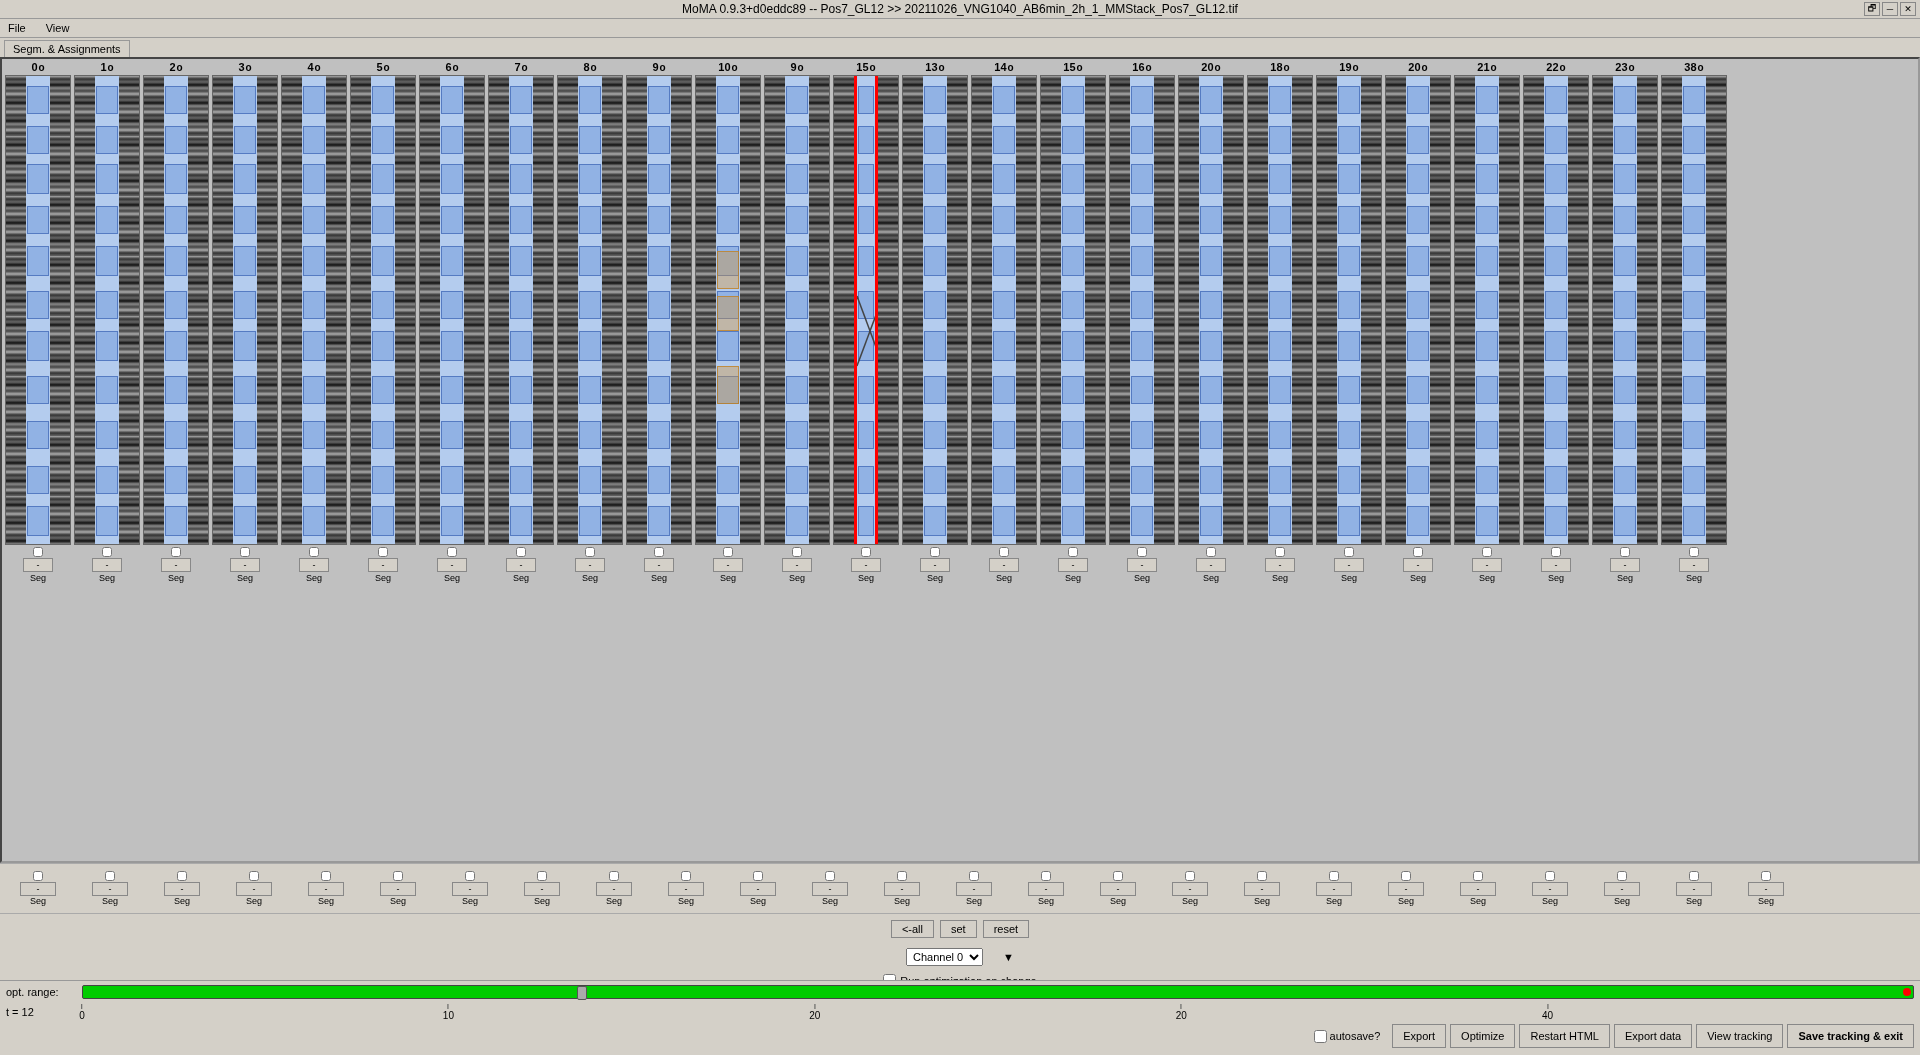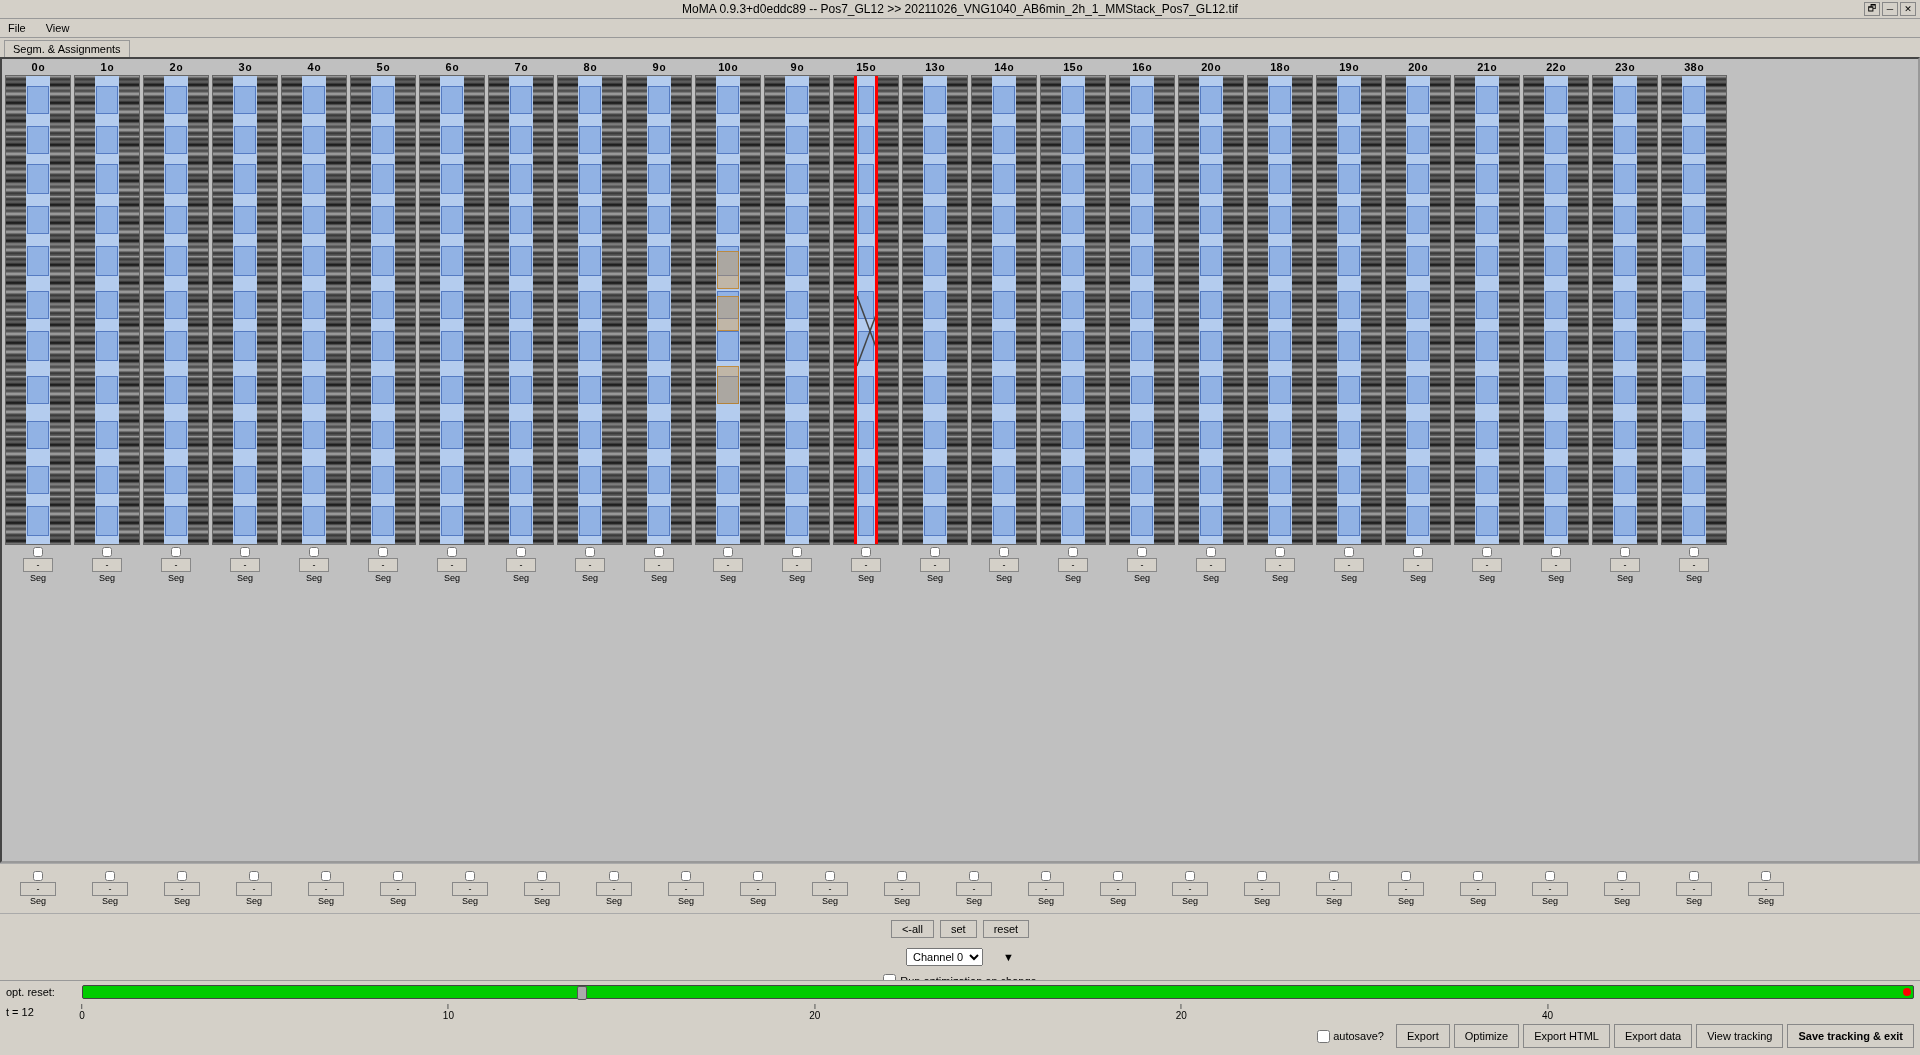--- a/index.html
+++ b/index.html
@@ -1248,21 +1248,21 @@
 <div id="optim-row">
   <label>
     <input type="checkbox" style="">
     <span>Run optimization on change</span>
   </label>
 </div>
 
 <div id="bottom-area">
 
   <div id="opt-range-row">
-    <span id="opt-range-label">opt. reset:</span>
+    <span id="opt-range-label">opt. range:</span>
     <div id="range-slider-container">
       <div class="range-thumb" style="left: 27%;"></div>
       <div class="range-end-dot"></div>
     </div>
   </div>
 
   <div id="t-row">
     <span id="t-label">t = 12</span>
     <div id="t-scale">
 
@@ -1274,18 +1274,18 @@
       </div>
   </div>
 
   <div id="bottom-btn-row">
     <label id="autosave-label">
       <input type="checkbox" style="">
       <span>autosave?</span>
     </label>
     <button class="bottom-btn">Export</button>
     <button class="bottom-btn">Optimize</button>
-    <button class="bottom-btn">Export HTML</button>
+    <button class="bottom-btn">Restart HTML</button>
     <button class="bottom-btn">Export data</button>
     <button class="bottom-btn">View tracking</button>
     <button class="bottom-btn" style="font-weight:bold;">Save tracking &amp; exit</button>
   </div>
 </div>
 
 </body></html>

